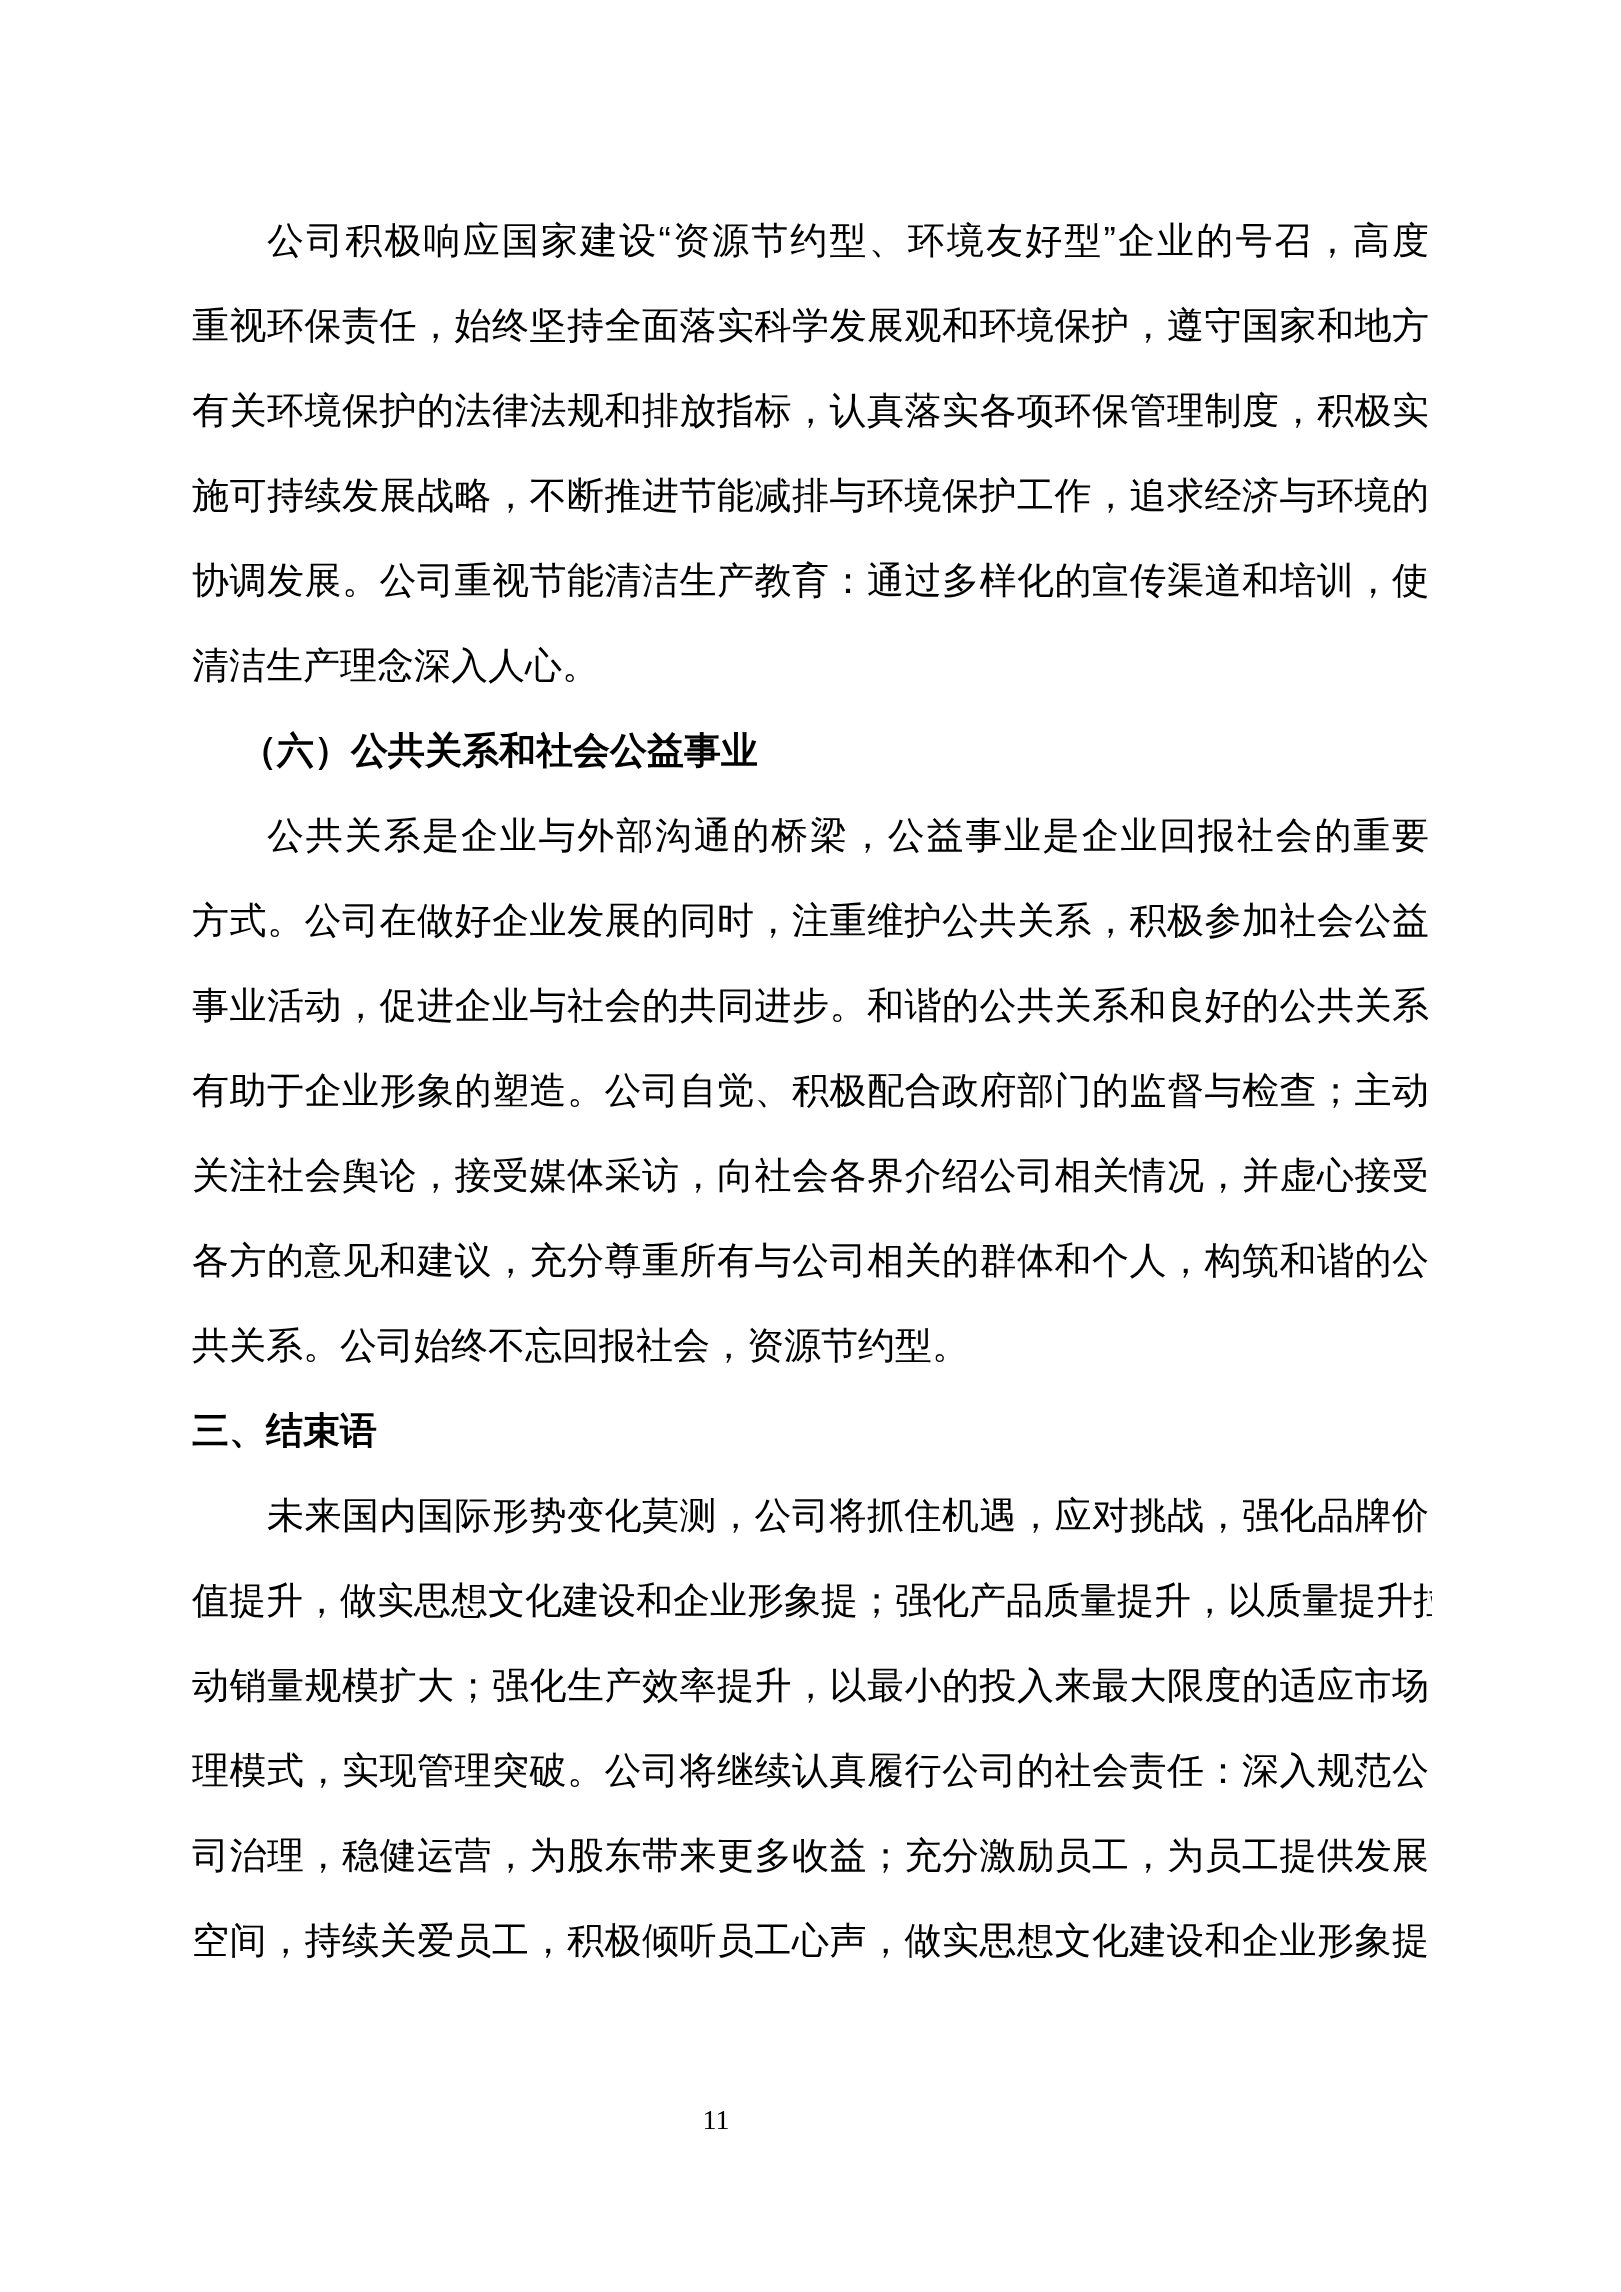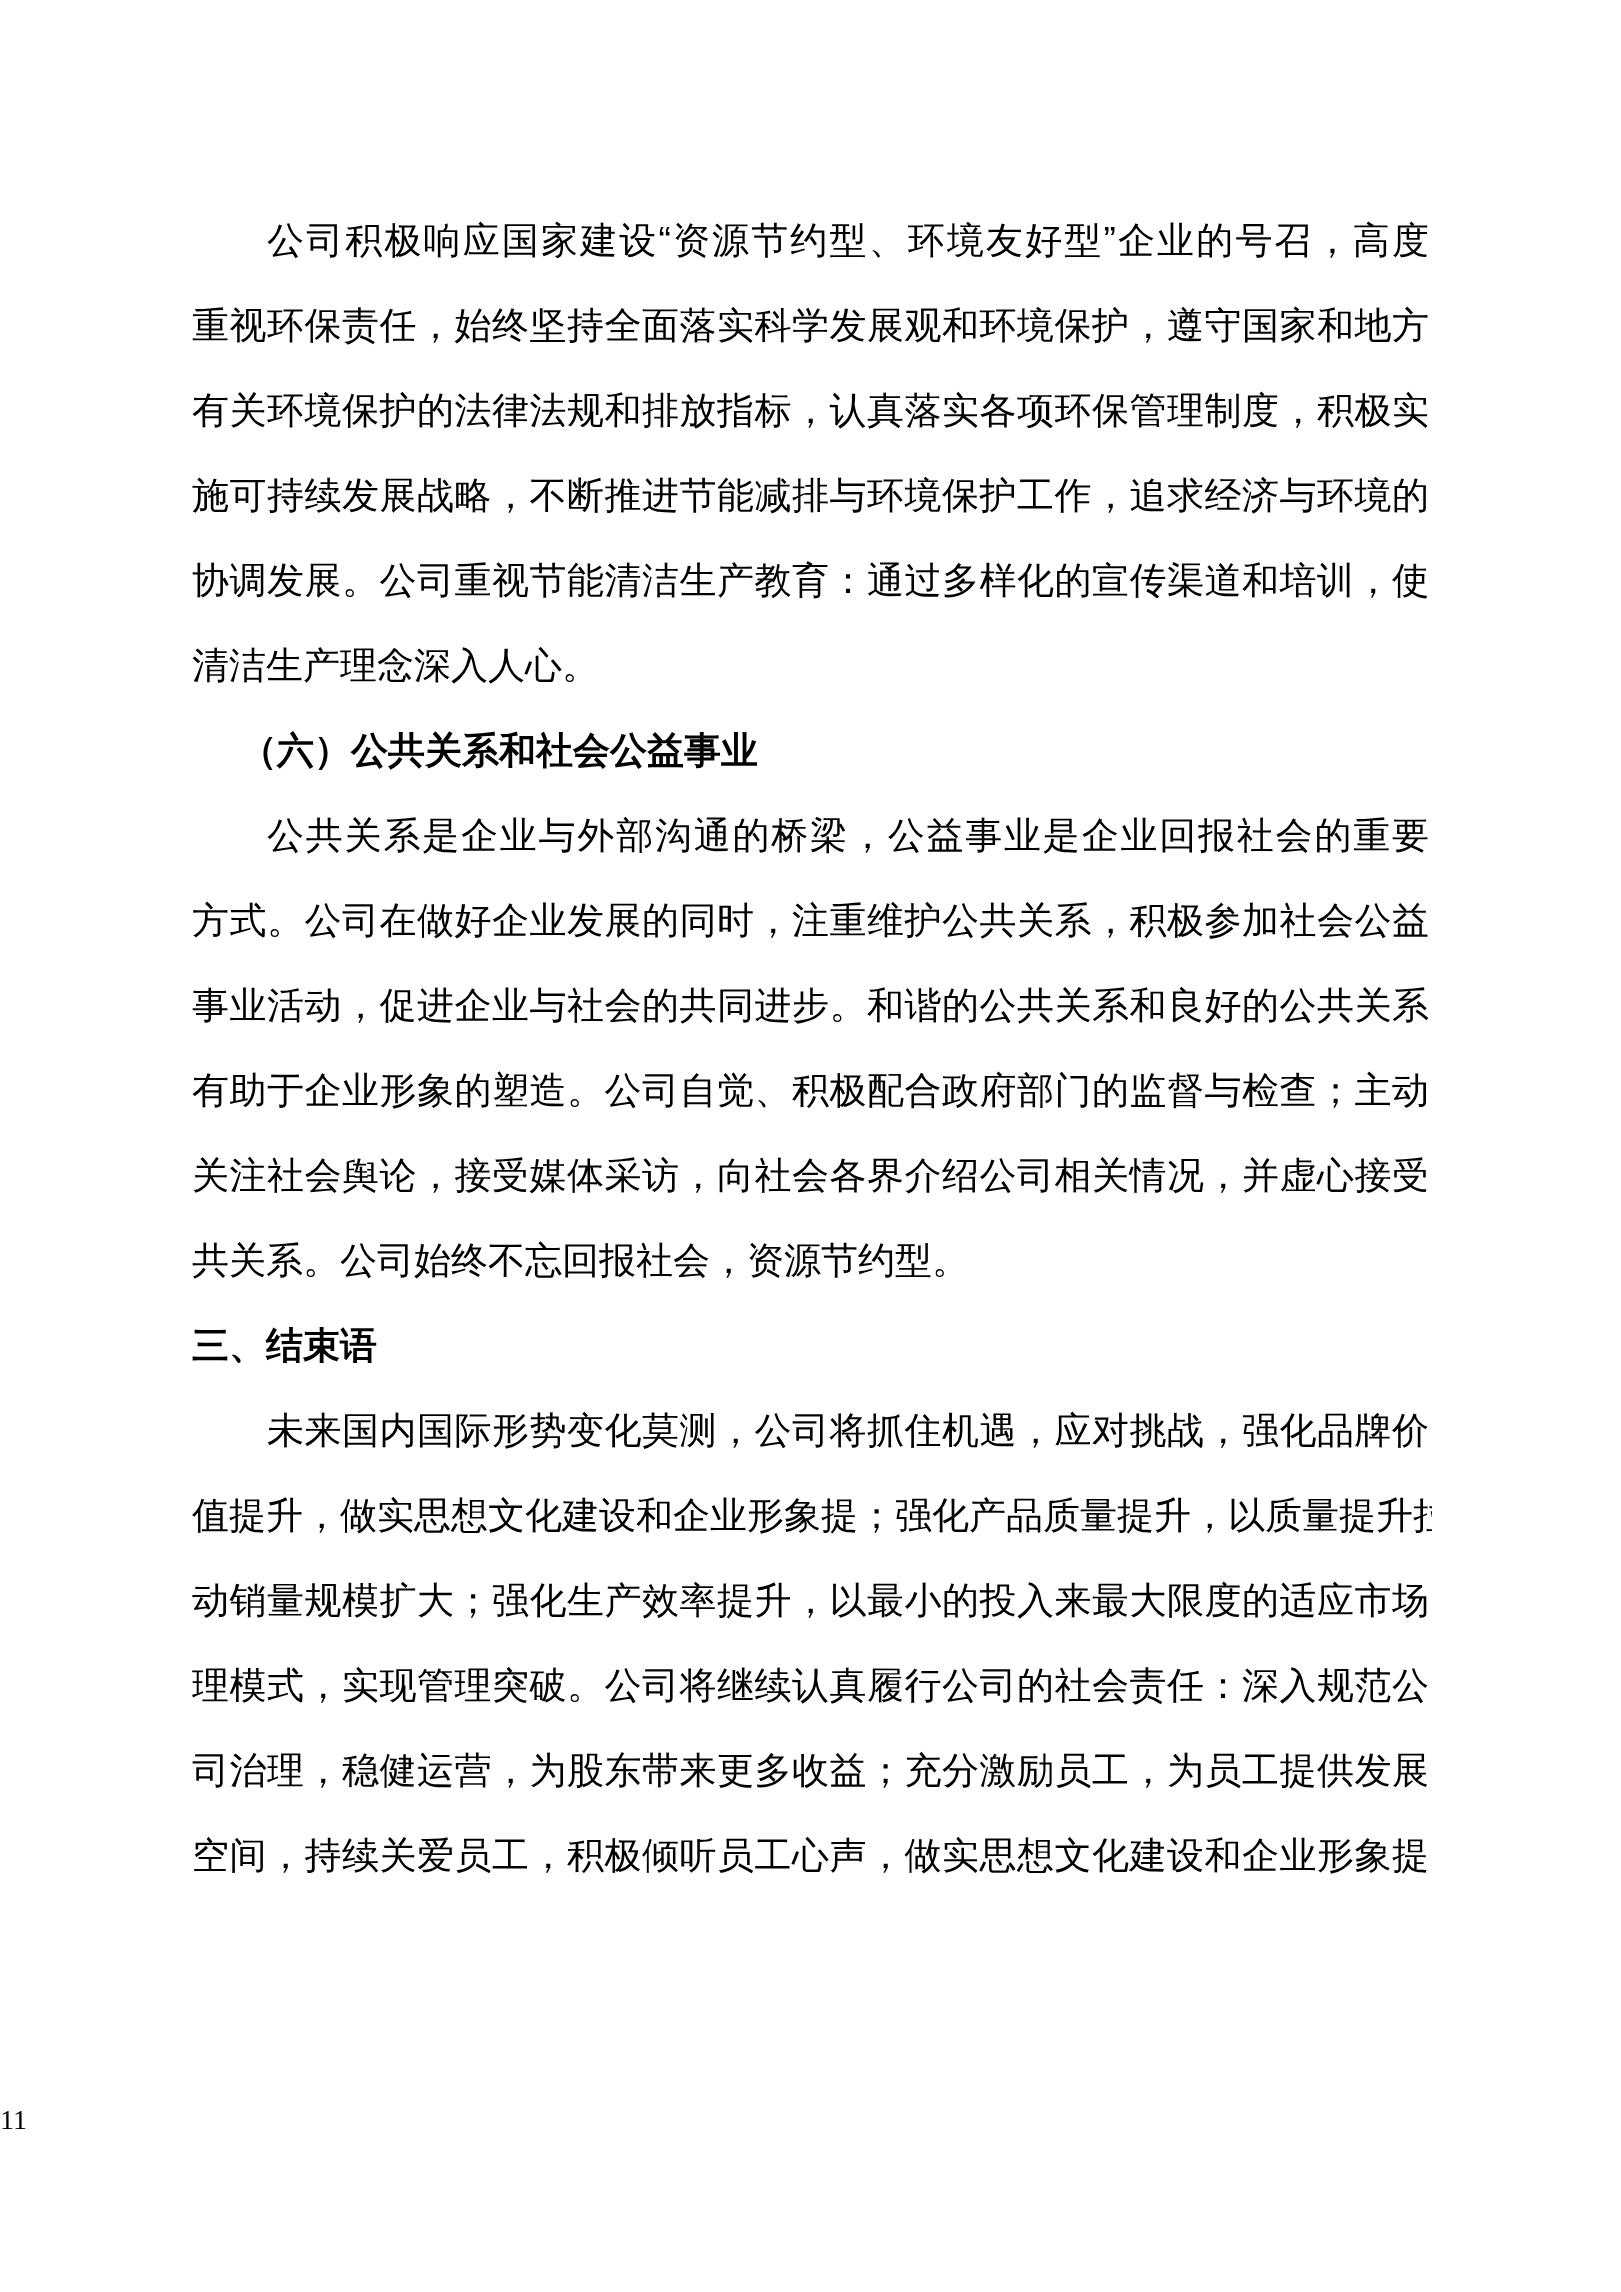--- a/index.html
+++ b/index.html
@@ -44,21 +44,21 @@
   }
   .line.bold {
     font-weight: bold;
     text-align-last: left;
   }
   .page-number {
     position: absolute;
     left: 0;
     top: 2103px;
     width: 100%;
-    text-align: left;
+    text-align: center;
     font-family: "Liberation Serif", "DejaVu Serif", serif;
     font-size: 28px;
     line-height: 33px;
     color: #000000;
   }
 </style>
 </head>
 <body>
 
 <div class="page">
@@ -71,20 +71,21 @@
     <div class="line">协调发展。公司重视节能清洁生产教育：通过多样化的宣传渠道和培训，使</div>
     <div class="line end">清洁生产理念深入人心。</div>
 
     <div class="line bold h-indent">（六）公共关系和社会公益事业</div>
 
     <div class="line indent">公共关系是企业与外部沟通的桥梁，公益事业是企业回报社会的重要</div>
     <div class="line">方式。公司在做好企业发展的同时，注重维护公共关系，积极参加社会公益</div>
     <div class="line">事业活动，促进企业与社会的共同进步。和谐的公共关系和良好的公共关系</div>
     <div class="line">有助于企业形象的塑造。公司自觉、积极配合政府部门的监督与检查；主动</div>
     <div class="line">关注社会舆论，接受媒体采访，向社会各界介绍公司相关情况，并虚心接受</div>
+    <div class="line">各方的意见和建议，充分尊重所有与公司相关的群体和个人，构筑和谐的公</div>
     <div class="line end">共关系。公司始终不忘回报社会，资源节约型。</div>
 
     <div class="line bold">三、结束语</div>
 
     <div class="line indent">未来国内国际形势变化莫测，公司将抓住机遇，应对挑战，强化品牌价</div>
     <div class="line">值提升，做实思想文化建设和企业形象提；强化产品质量提升，以质量提升拉</div>
     <div class="line">动销量规模扩大；强化生产效率提升，以最小的投入来最大限度的适应市场</div>
     <div class="line">理模式，实现管理突破。公司将继续认真履行公司的社会责任：深入规范公</div>
     <div class="line">司治理，稳健运营，为股东带来更多收益；充分激励员工，为员工提供发展</div>
     <div class="line">空间，持续关爱员工，积极倾听员工心声，做实思想文化建设和企业形象提</div>

